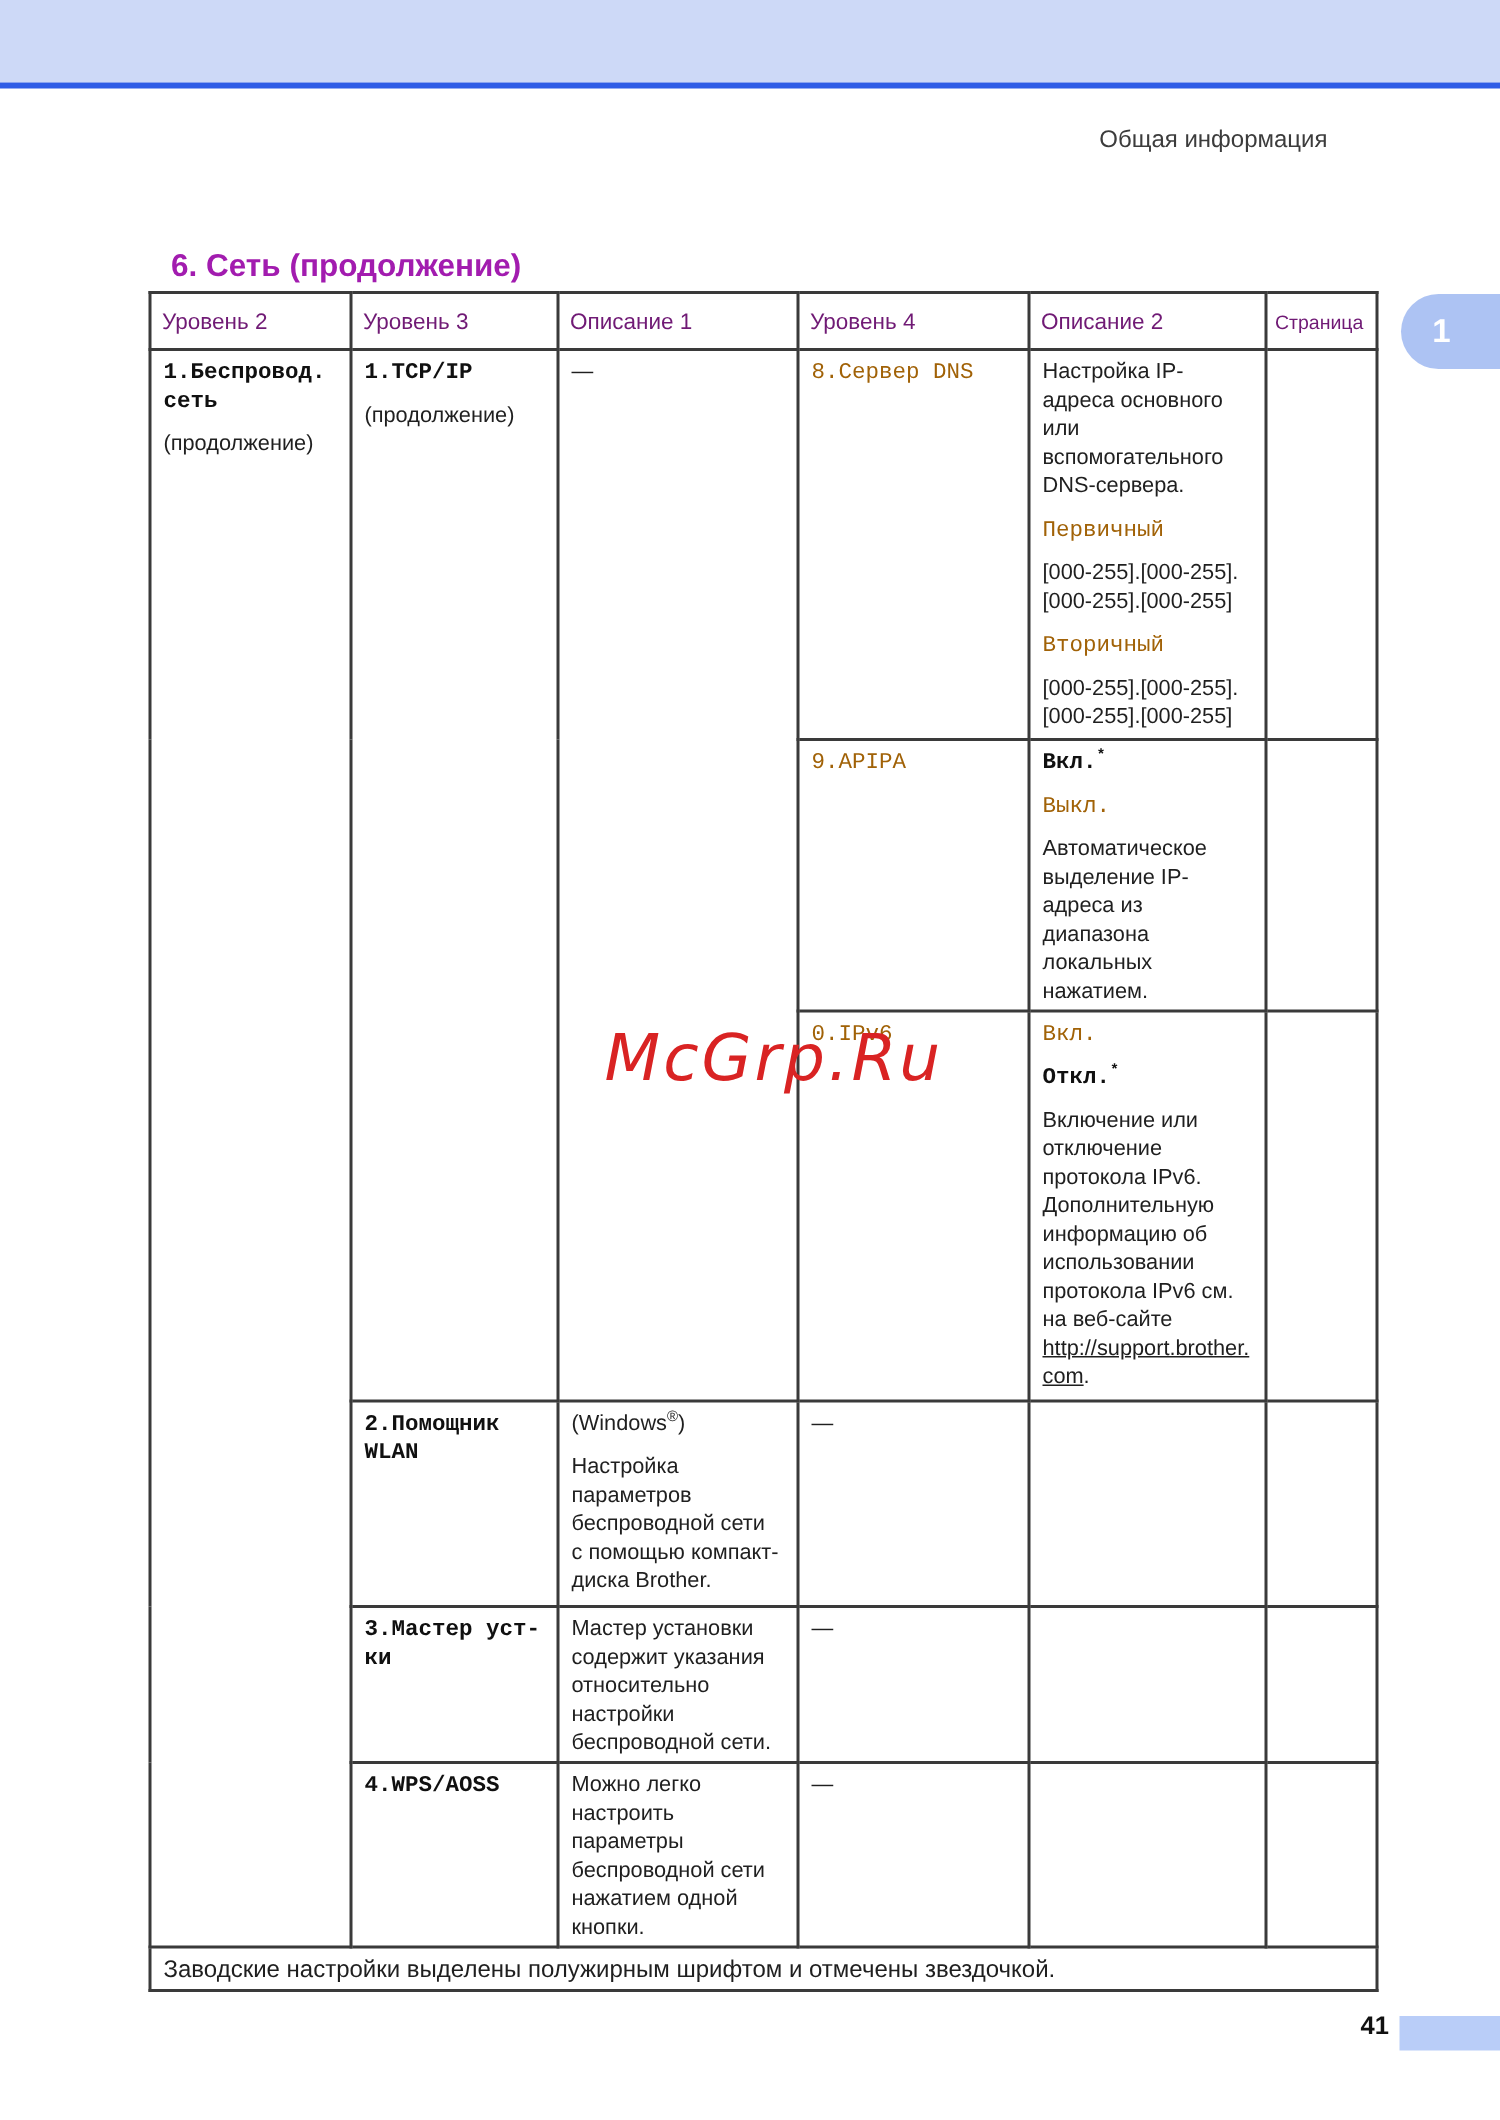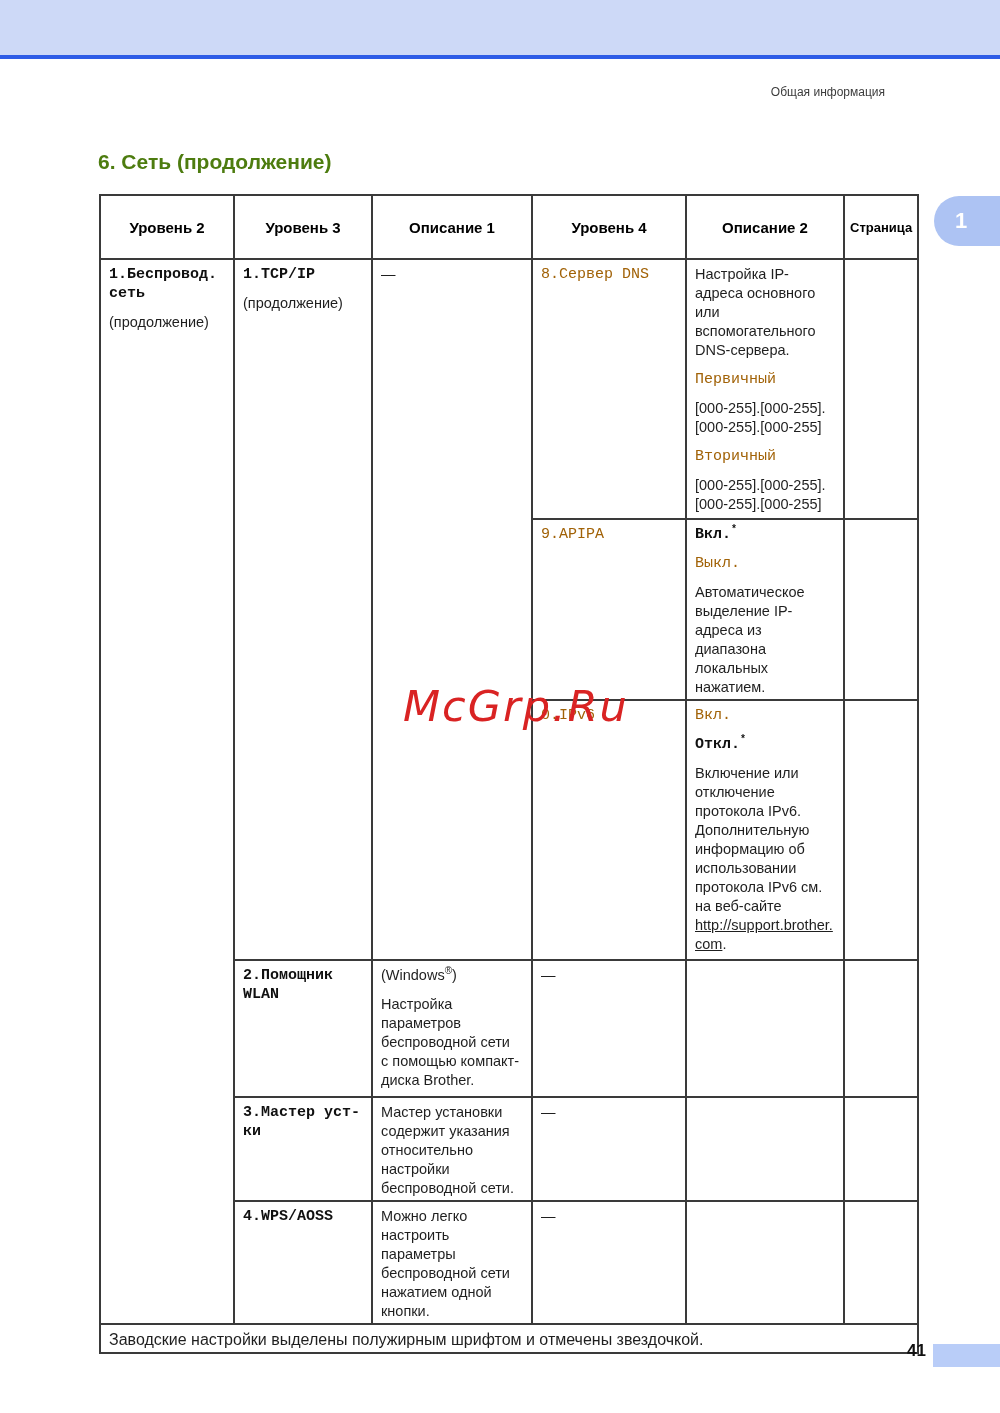--- a/index.html
+++ b/index.html
@@ -1,31 +1,31 @@
 <!DOCTYPE html>
 <html><head>
 <meta charset="utf-8">
 <style>
   html,body{margin:0;padding:0;background:#ffffff;}
   .page{position:relative;width:1000px;height:1413px;background:#ffffff;overflow:hidden;
         font-family:"Liberation Sans",sans-serif;}
   .band{position:absolute;left:0;top:0;width:100%;height:55px;background:#cdd9f7;}
   .rule{position:absolute;left:0;top:55px;width:100%;height:4px;background:#2e5ce6;}
-  .hdr{position:absolute;top:85px;right:115px;font-size:12px;color:#3c3c3c;}
-  .title{position:absolute;left:98px;top:150px;margin:0;font-size:21px;font-weight:bold;color:#4d7c0f;}
+  .hdr{position:absolute;top:85px;right:115px;font-size:16px;color:#3c3c3c;}
+  .title{position:absolute;left:98px;top:150px;margin:16px;font-size:21px;font-weight:bold;color:#a21caf;}
   .tab{position:absolute;right:0;top:196px;width:66px;height:50px;background:#adc3f3;
        border-radius:25px 0 0 25px;display:flex;align-items:center;justify-content:center;
        padding-right:12px;box-sizing:border-box;}
   .tab span{color:#ffffff;font-weight:bold;font-size:22px;}
   table.menu{position:absolute;left:99px;top:194px;width:818px;border-collapse:collapse;
              table-layout:fixed;}
   table.menu th,table.menu td{border:2px solid #3a3a3a;}
-  table.menu th{font-size:15px;font-weight:bold;color:#000000;text-align:center;
+  table.menu th{font-size:15px;font-weight:normal;color:#701a75;text-align:left;
                 vertical-align:middle;padding:3px 7px;height:22px;}
-  table.menu th.small{font-size:13px;padding:20px 5px;border-radius:13px;}
+  table.menu th.small{font-size:13px;padding:7px 5px;border-radius:13px;}
   table.menu td{vertical-align:top;padding:5px 8px 2px 8px;}
   td p{margin:0 0 10px 0;white-space:pre-line;}
   td p:last-child{margin-bottom:0;}
   .sans{font-family:"Liberation Sans",sans-serif;font-size:14.5px;line-height:19px;color:#1f1f1f;}
   .mono{font-family:"Liberation Mono",monospace;font-size:15px;line-height:19px;color:#a16207;}
   .monob{font-family:"Liberation Mono",monospace;font-size:15px;line-height:19px;
          font-weight:bold;color:#101010;}
   sup{font-size:10px;line-height:0;vertical-align:super;}
   .u{text-decoration:underline;}
   tfoot td{padding:4px 8px;}

